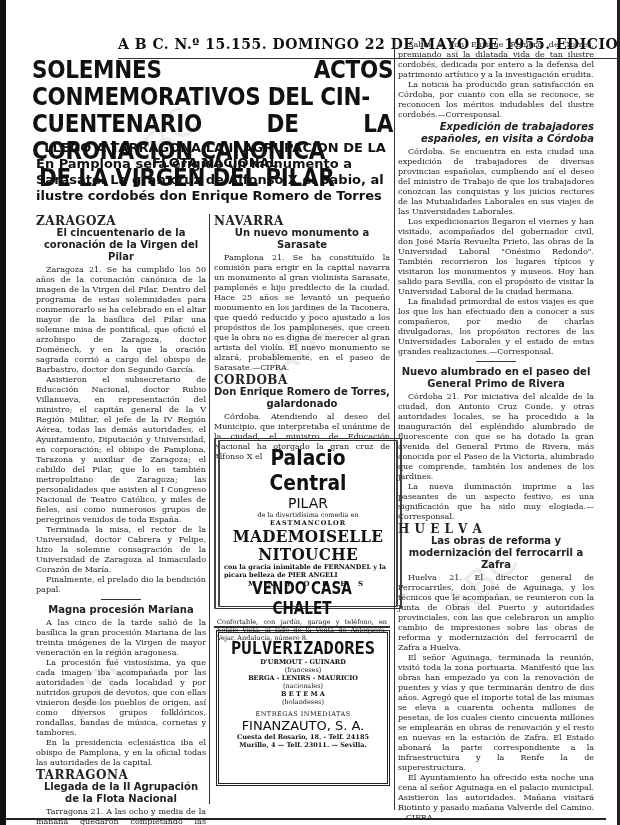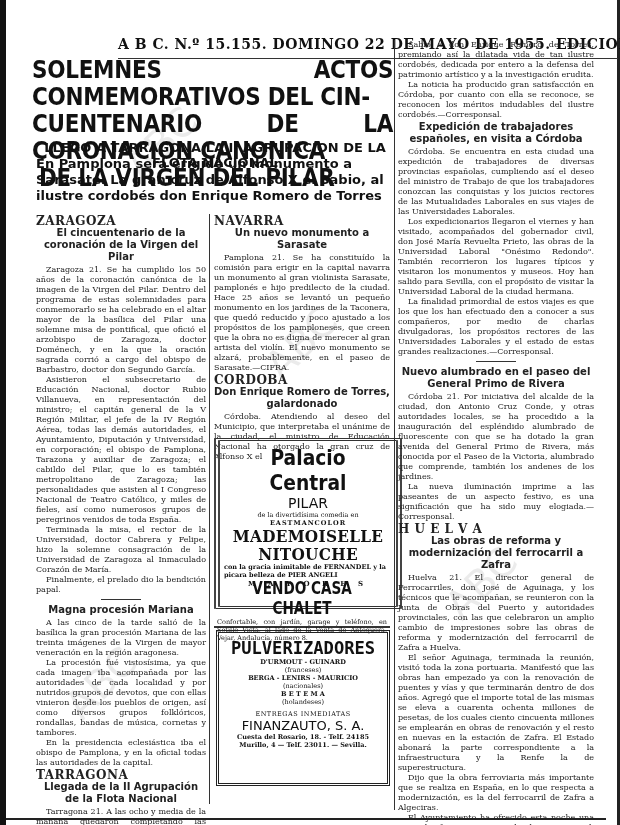--- a/index.html
+++ b/index.html
@@ -114,29 +114,28 @@
   <div class="finan">FINANZAUTO, S. A.</div>
   <div class="ad-small" style="font-weight:bold;">Cuesta del Rosario, 18. - Telf. 24185</div>
   <div class="ad-small" style="font-weight:bold;">Murillo, 4 — Telf. 23011. — Sevilla.</div>
 </div>
 
 <div class="abs rule" style="left:394px;top:40px;height:770px;"></div>
 
 <div class="abs col col3">
   <p>Sabio a don Enrique Romero de Torres, premiando así la dilatada vida de tan ilustre cordobés, dedicada por entero a la defensa del patrimonio artístico y a la investigación erudita.</p>
   <p>La noticia ha producido gran satisfacción en Córdoba, por cuanto con ella se reconoce, se reconocen los méritos indudables del ilustre cordobés.—Corresponsal.</p>
-  <div class="shead" style="text-align:center;">Expedición de trabajadores españoles, en visita a Córdoba</div>
+  <div class="shead" style="text-align:right;font-style:italic;">Expedición de trabajadores españoles, en visita a Córdoba</div>
   <p>Córdoba. Se encuentra en esta ciudad una expedición de trabajadores de diversas provincias españolas, cumpliendo así el deseo del ministro de Trabajo de que los trabajadores conozcan las conquistas y los juicios rectores de las Mutualidades Laborales en sus viajes de las Universidades Laborales.</p>
   <p>Los expedicionarios llegaron el viernes y han visitado, acompañados del gobernador civil, don José María Revuelta Prieto, las obras de la Universidad Laboral "Onésimo Redondo". También recorrieron los lugares típicos y visitaron los monumentos y museos. Hoy han salido para Sevilla, con el propósito de visitar la Universidad Laboral de la ciudad hermana.</p>
   <p>La finalidad primordial de estos viajes es que los que los han efectuado den a conocer a sus compañeros, por medio de charlas divulgadoras, los propósitos rectores de las Universidades Laborales y el estado de estas grandes realizaciones.—Corresponsal.</p>
   <div class="divrule"></div>
   <div class="shead">Nuevo alumbrado en el paseo del General Primo de Rivera</div>
   <p>Córdoba 21. Por iniciativa del alcalde de la ciudad, don Antonio Cruz Conde, y otras autoridades locales, se ha procedido a la inauguración del espléndido alumbrado de fluorescente con que se ha dotado la gran avenida del General Primo de Rivera, más conocida por el Paseo de la Victoria, alumbrado que comprende, también los andenes de los jardines.</p>
   <p>La nueva iluminación imprime a las paseantes de un aspecto festivo, es una significación que ha sido muy elogiada.—Corresponsal.</p>
   <div class="section">H U E L V A</div>
   <div class="shead">Las obras de reforma y modernización del ferrocarril a Zafra</div>
   <p>Huelva 21. El director general de Ferrocarriles, don José de Aguinaga, y los técnicos que le acompañan, se reunieron con la Junta de Obras del Puerto y autoridades provinciales, con las que celebraron un amplio cambio de impresiones sobre las obras de reforma y modernización del ferrocarril de Zafra a Huelva.</p>
   <p>El señor Aguinaga, terminada la reunión, visitó toda la zona portuaria. Manifestó que las obras han empezado ya con la renovación de puentes y vías y que terminarán dentro de dos años. Agregó que el importe total de las mismas se eleva a cuarenta ochenta millones de pesetas, de los cuales ciento cincuenta millones se emplearán en obras de renovación y el resto en nuevas en la estación de Zafra. El Estado abonará la parte correspondiente a la infraestructura y la Renfe la de superestructura.</p>
-  <p>Dijo que la obra ferroviaria más importante que se realiza en España, en lo que respecta a modernización, es la del ferrocarril de Zafra a Algeciras.</p>
   <p>El Ayuntamiento ha ofrecido esta noche una cena al señor Aguinaga en el palacio municipal. Asistieron las autoridades. Mañana visitará Riotinto y pasado mañana Valverde del Camino.—CIFRA.</p>
 </div>
 
 <div class="abs bottomrule"></div>
 
 </body></html>

